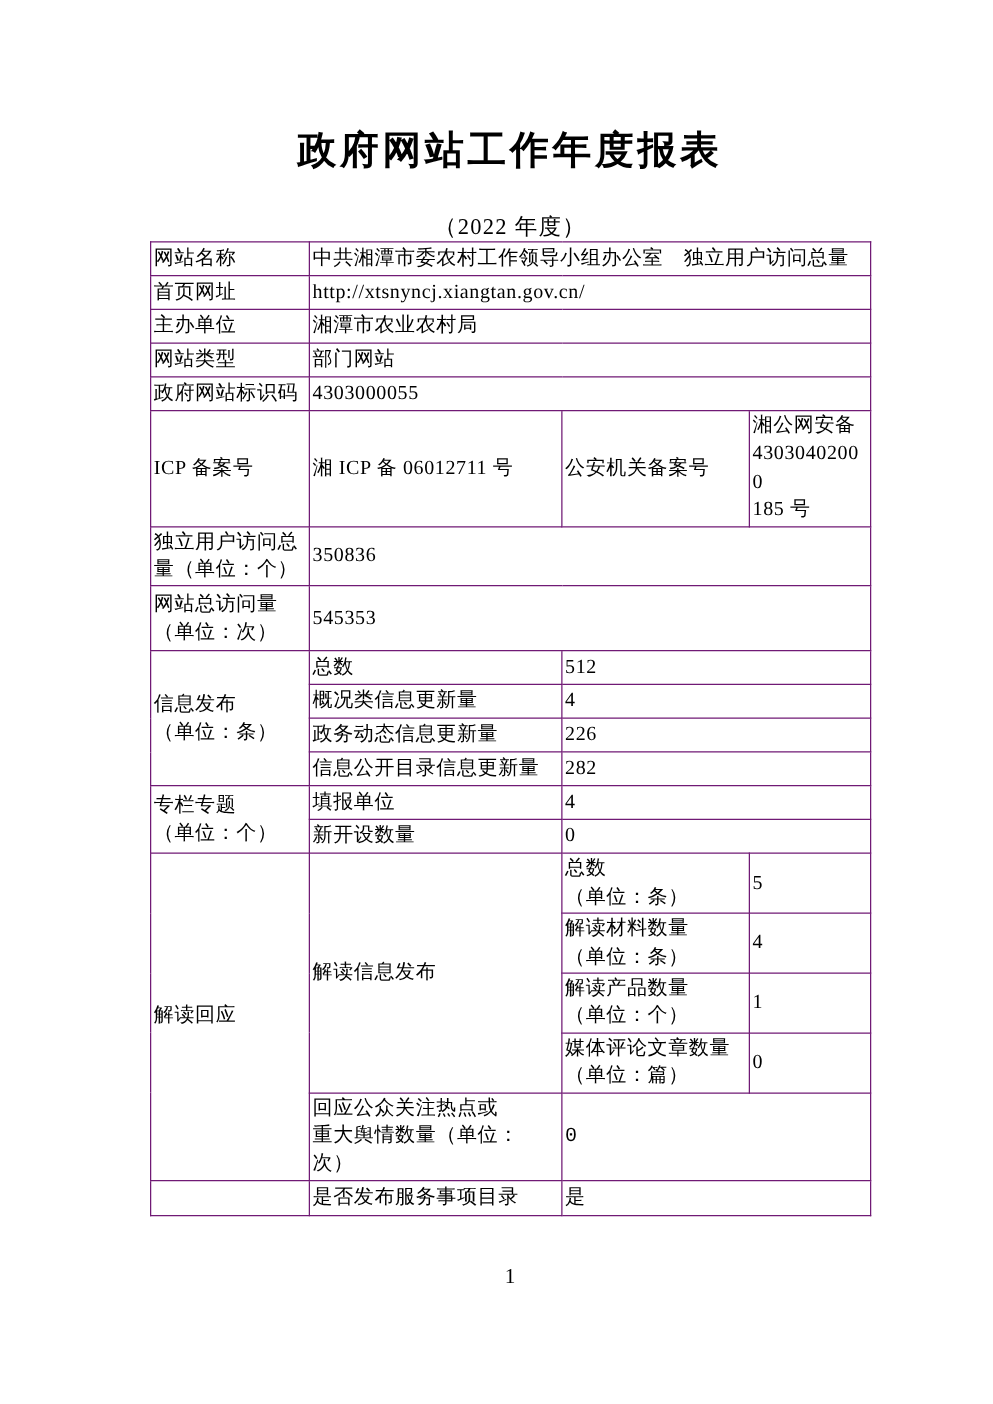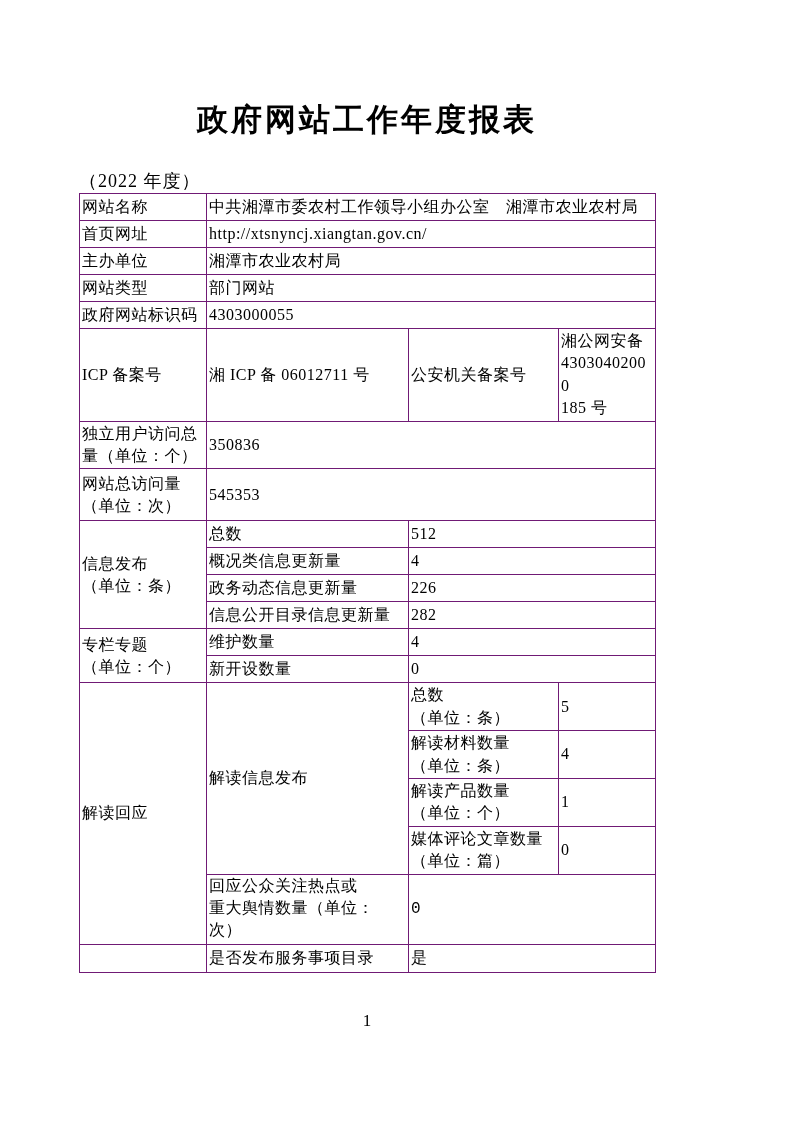--- a/index.html
+++ b/index.html
@@ -11,32 +11,32 @@
     color: #000;
     overflow: hidden;
   }
   .sheet {
     width: 794px; height: 1123px;
     background: #fff;
     padding-top: 103px;
   }
   .content {
     width: 576px;
-    margin-left: 79px;
+    margin-left: 120px;
   }
   .doc-title {
     font-size: 31px;
     font-weight: 700;
     text-align: center;
     letter-spacing: 3px;
     line-height: 1.1;
   }
   .doc-subtitle {
     font-size: 18px;
-    text-align: left;
+    text-align: center;
     letter-spacing: 1px;
     margin-top: 32px;
   }
   .filing-line {
     font-size: 17px;
     letter-spacing: 0.5px;
     margin-top: 48px;
     margin-bottom: 7px;
   }
   table.report {
@@ -81,21 +81,21 @@
     <table class="report">
       <colgroup>
         <col style="width:127px">
         <col style="width:202px">
         <col style="width:150px">
         <col style="width:97px">
       </colgroup>
       <tbody>
         <tr class="h27">
           <td>网站名称</td>
-          <td colspan="3">中共湘潭市委农村工作领导小组办公室　湘潭市农业农村局</td>
+          <td colspan="3">中共湘潭市委农村工作领导小组办公室　独立用户访问总量</td>
         </tr>
         <tr class="h27">
           <td>首页网址</td>
           <td colspan="3">http://xtsnyncj.xiangtan.gov.cn/</td>
         </tr>
         <tr class="h27">
           <td>主办单位</td>
           <td colspan="3">湘潭市农业农村局</td>
         </tr>
         <tr class="h27">
@@ -139,21 +139,21 @@
           <td colspan="2">226</td>
         </tr>
         <tr class="h27">
           <td>信息公开目录信息更新量</td>
           <td colspan="2">282</td>
         </tr>
 
         <tr class="h27">
           <td rowspan="2">专栏专题
 （单位：个）</td>
-          <td>维护数量</td>
+          <td>填报单位</td>
           <td colspan="2">4</td>
         </tr>
         <tr class="h27">
           <td>新开设数量</td>
           <td colspan="2">0</td>
         </tr>
 
         <tr class="h46">
           <td rowspan="5">解读回应</td>
           <td rowspan="4">解读信息发布</td>

